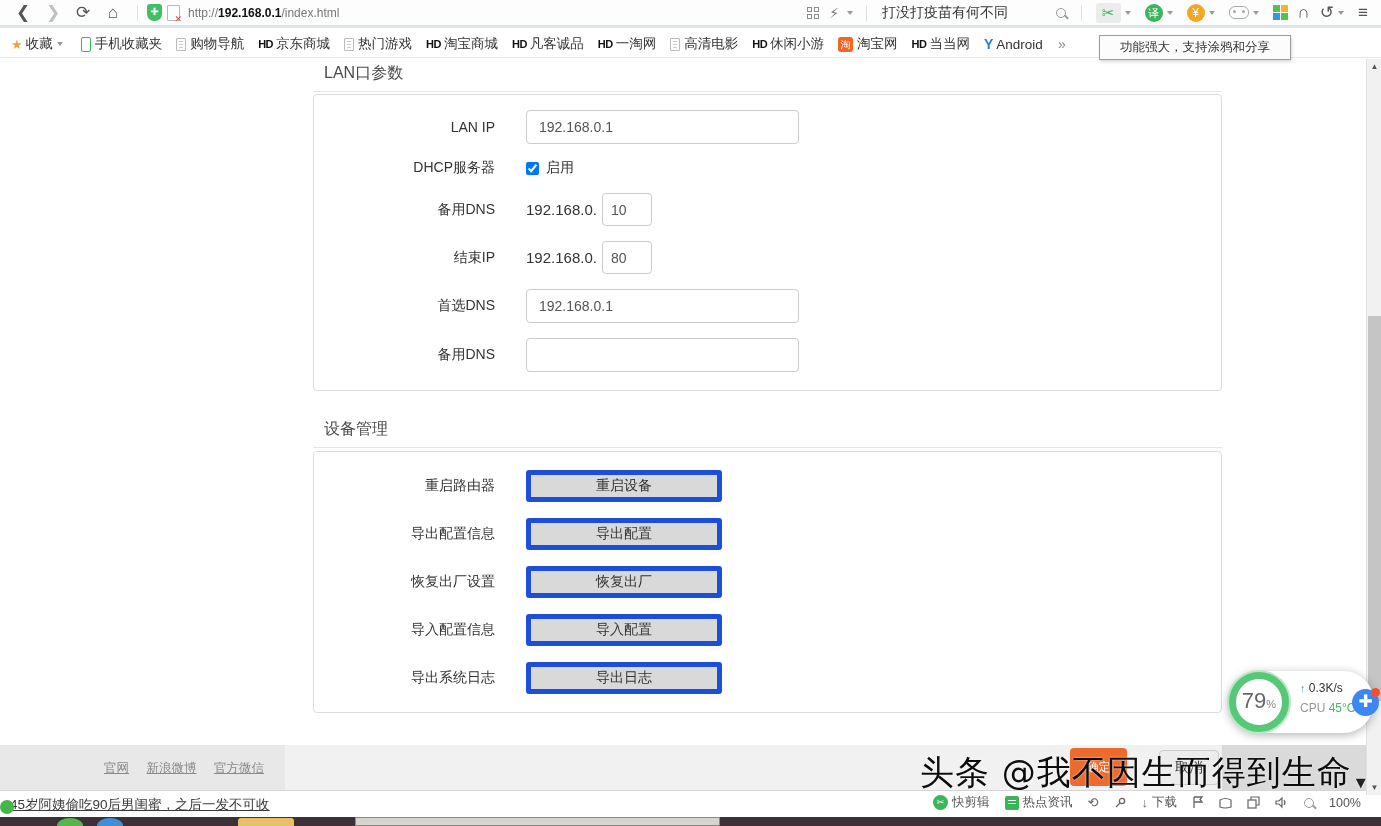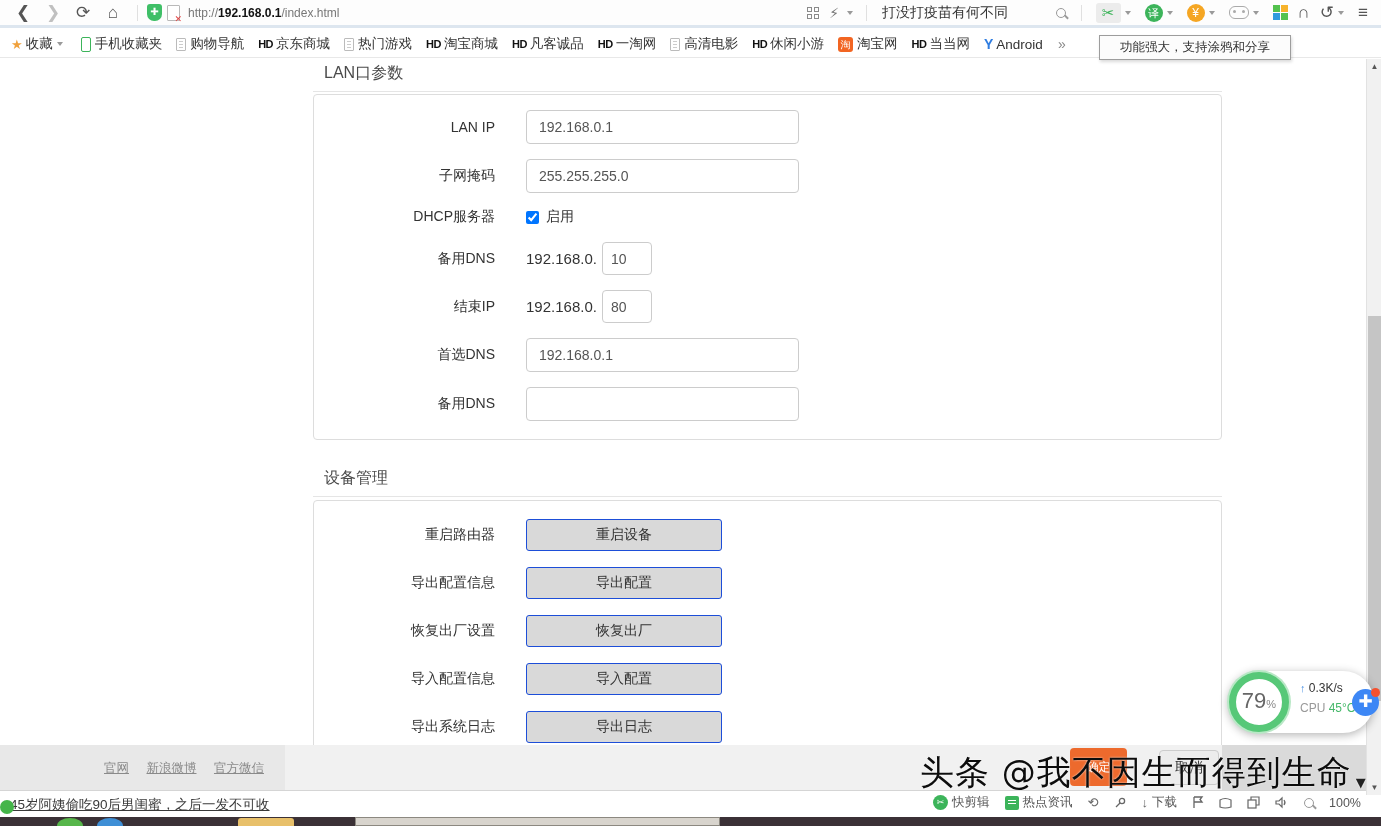--- a/index.html
+++ b/index.html
@@ -69,21 +69,21 @@
             font-family:"Liberation Sans",sans-serif; outline:none; }
   .sinput { width:50px; height:33px; border:1px solid #ccc; border-radius:4px; padding:0 8px; font-size:14px; color:#555; margin-left:5px;
             font-family:"Liberation Sans",sans-serif; outline:none;}
   .ipfix { font-size:15px; color:#333; }
   .dhcprow { margin:7px 0 16px 0; }
   .dhcprow label { font-size:14px; color:#333; margin-left:7px; }
   .sect2 { margin-top:24px; }
   .panel2 { border:1px solid #ddd; border-radius:4px; margin-top:3px; padding:18px 0; }
   .drow { display:flex; align-items:center; margin-bottom:16px; }
   .drow:last-child { margin-bottom:0; }
-  .gbtn { width:196px; height:32px; background:#d9d9d9; border:1px solid #1d4ed8; border-radius:3px; font-size:14px; color:#333;
+  .gbtn { width:196px; height:32px; background:#d9d9d9; border:5px solid #1d4ed8; border-radius:3px; font-size:14px; color:#333;
           font-family:"Liberation Sans",sans-serif; cursor:pointer; }
 
   
   .footer { position:absolute; left:0; right:15px; bottom:36px; height:45px; background:#f1f1f1;padding-left:37px; }
   .footer .seg-l { position:absolute; left:0; top:0; bottom:0; width:285px; background:#e8e8e8; }
   .footer .seg-r { position:absolute; left:1222px; right:0; top:0; bottom:0; background:#dadada; }
   .flinks { position:absolute; left:104px; top:15px; font-size:12.5px; color:#8a8a8a; }
   .flinks a { color:#8a8a8a; text-decoration:underline; margin-right:14px; cursor:pointer; }
   .okbtn { position:absolute; left:1070px; top:3px; width:57px; height:38px; background:#ed6a2d; border:none; border-radius:4px;
            color:#fff; font-size:12px; cursor:pointer; font-family:"Liberation Sans",sans-serif; }
@@ -252,24 +252,20 @@
 
 <div class="tooltip">功能强大，支持涂鸦和分享</div>
 
 <div class="pagearea">
   <div class="content">
     <h2 class="sect-title">LAN口参数</h2>
     <div class="panel">
       <div class="frow">
         <div class="flabel">LAN IP</div>
         <input class="tinput" type="text" value="192.168.0.1" style="">
-      </div>
-      <div class="frow">
-        <div class="flabel">子网掩码</div>
-        <input class="tinput" type="text" value="255.255.255.0" style="">
       </div>
       <div class="frow dhcprow">
         <div class="flabel">DHCP服务器</div>
         <input type="checkbox" checked="checked" style="">
         <label>启用</label>
       </div>
       <div class="frow">
         <div class="flabel">备用DNS</div>
         <span class="ipfix">192.168.0.</span>
         <input class="sinput" type="text" value="10" style="">

